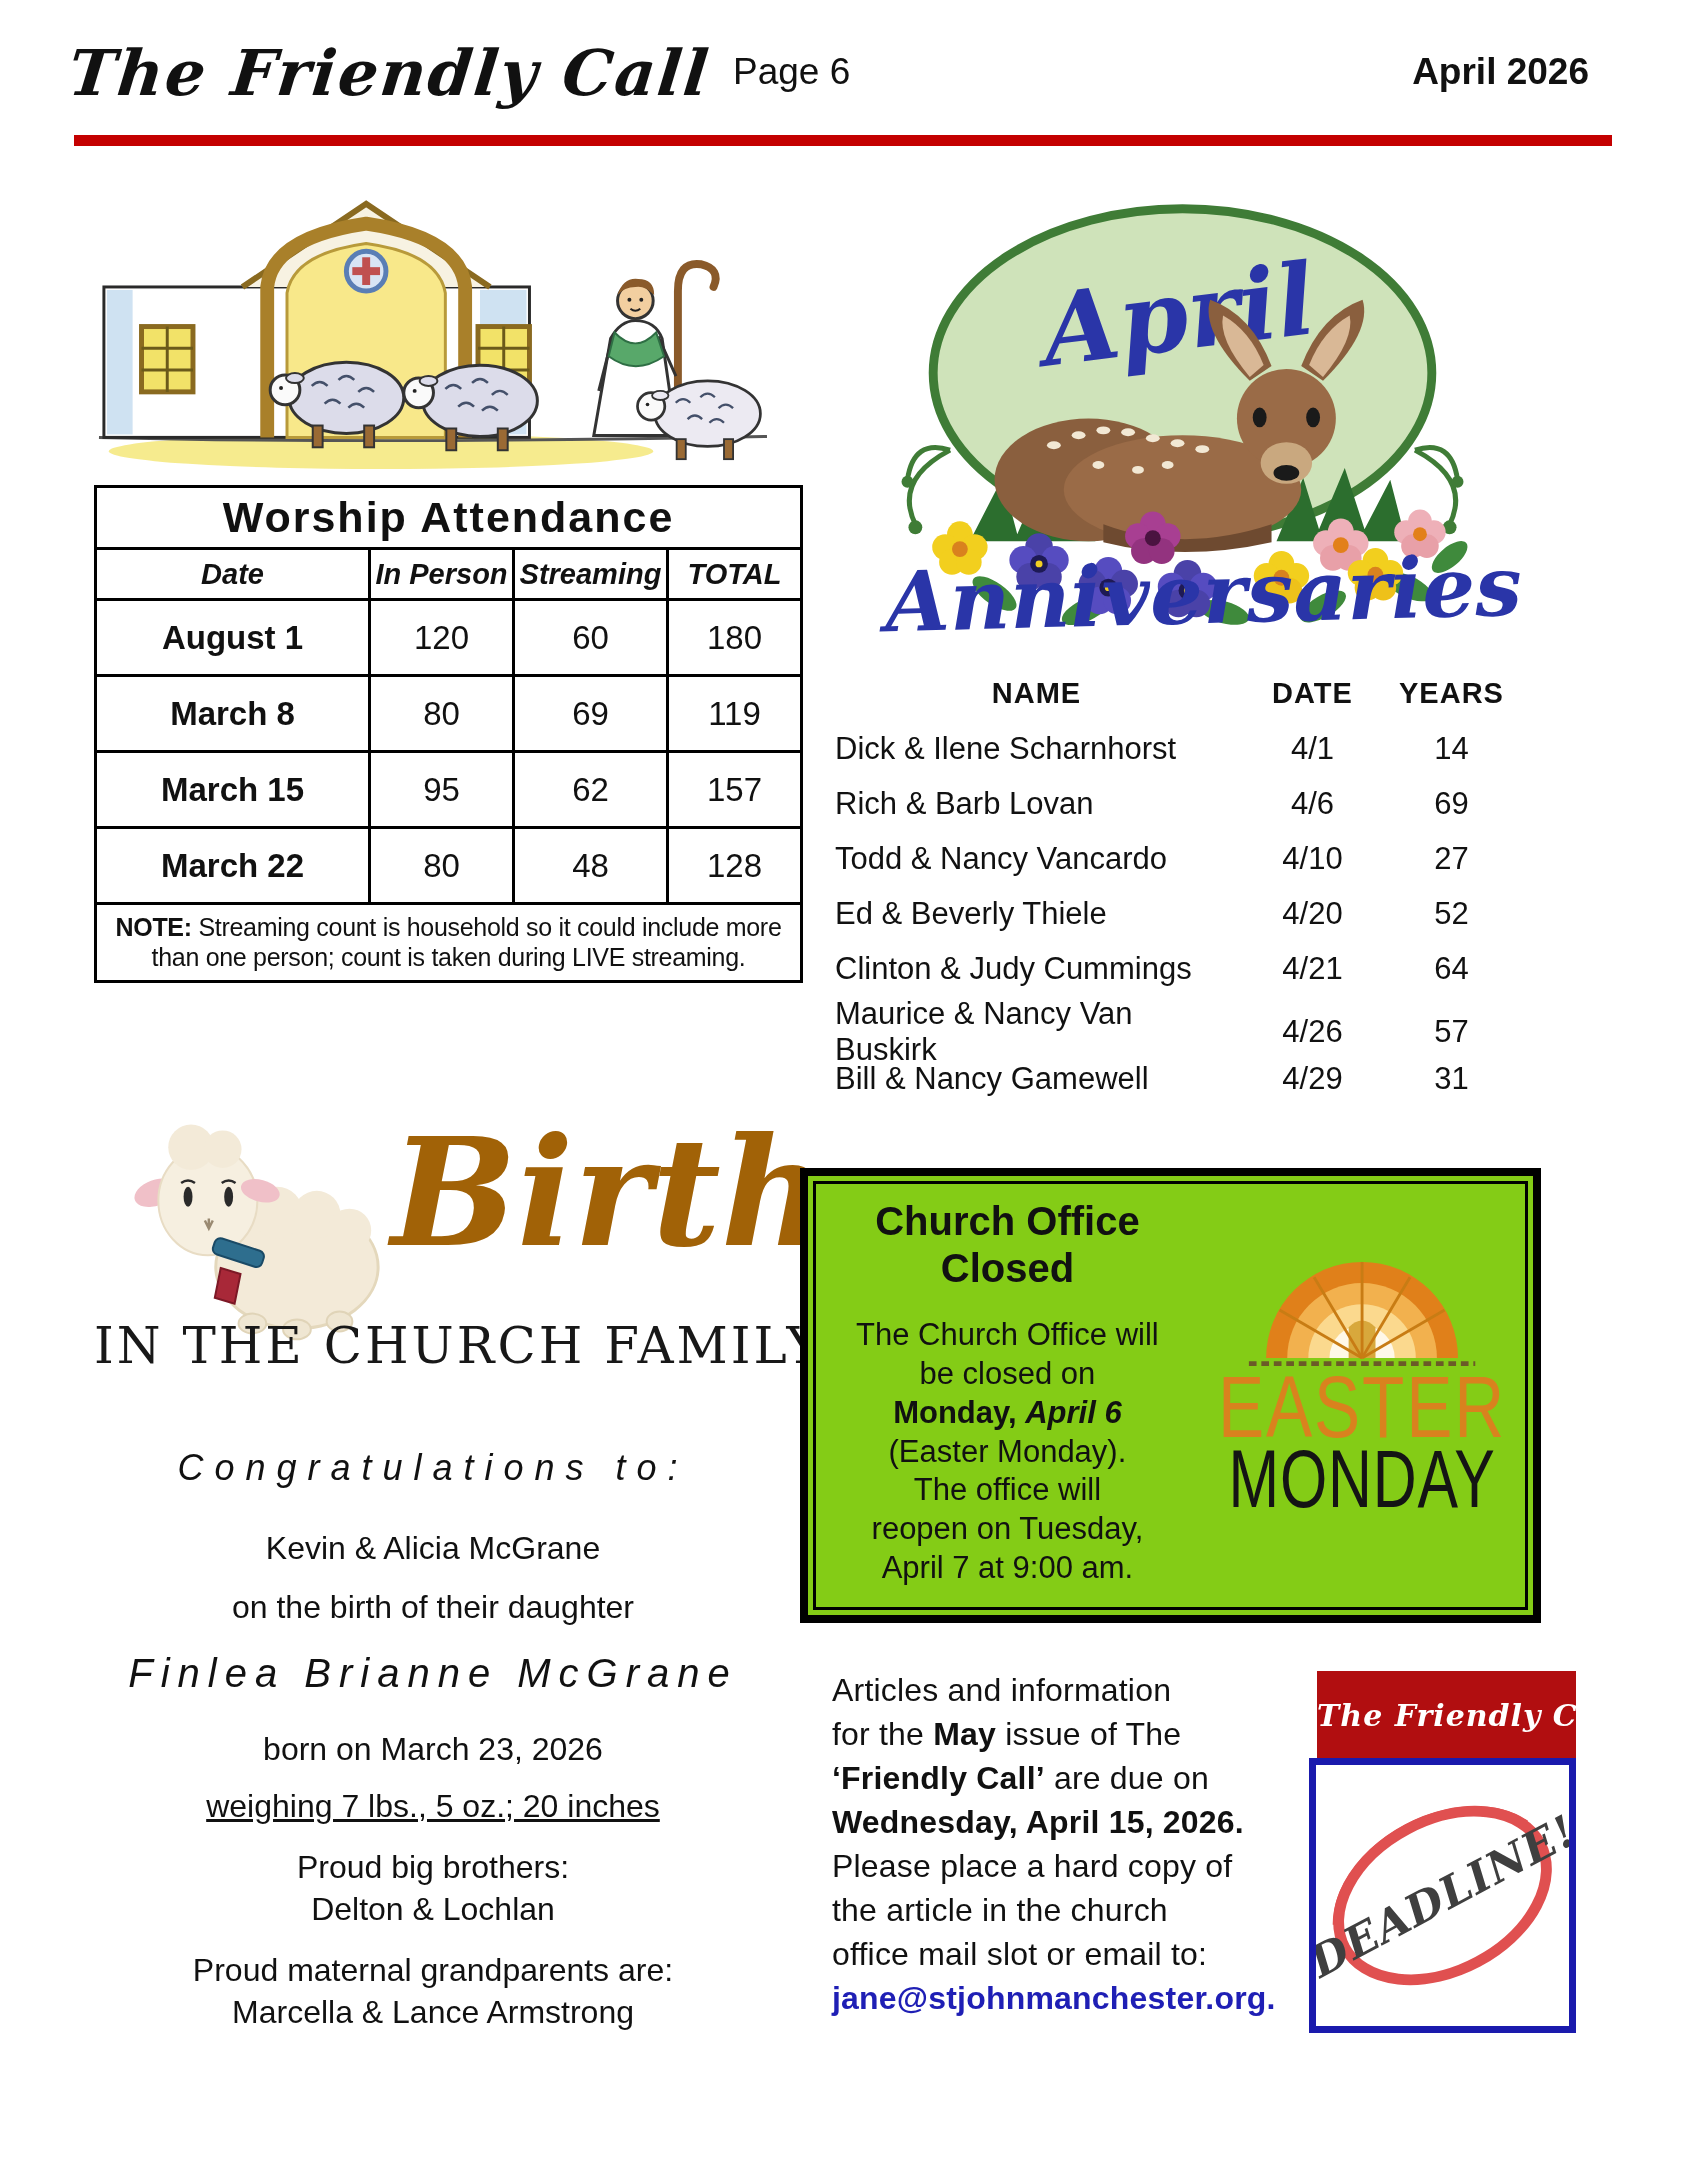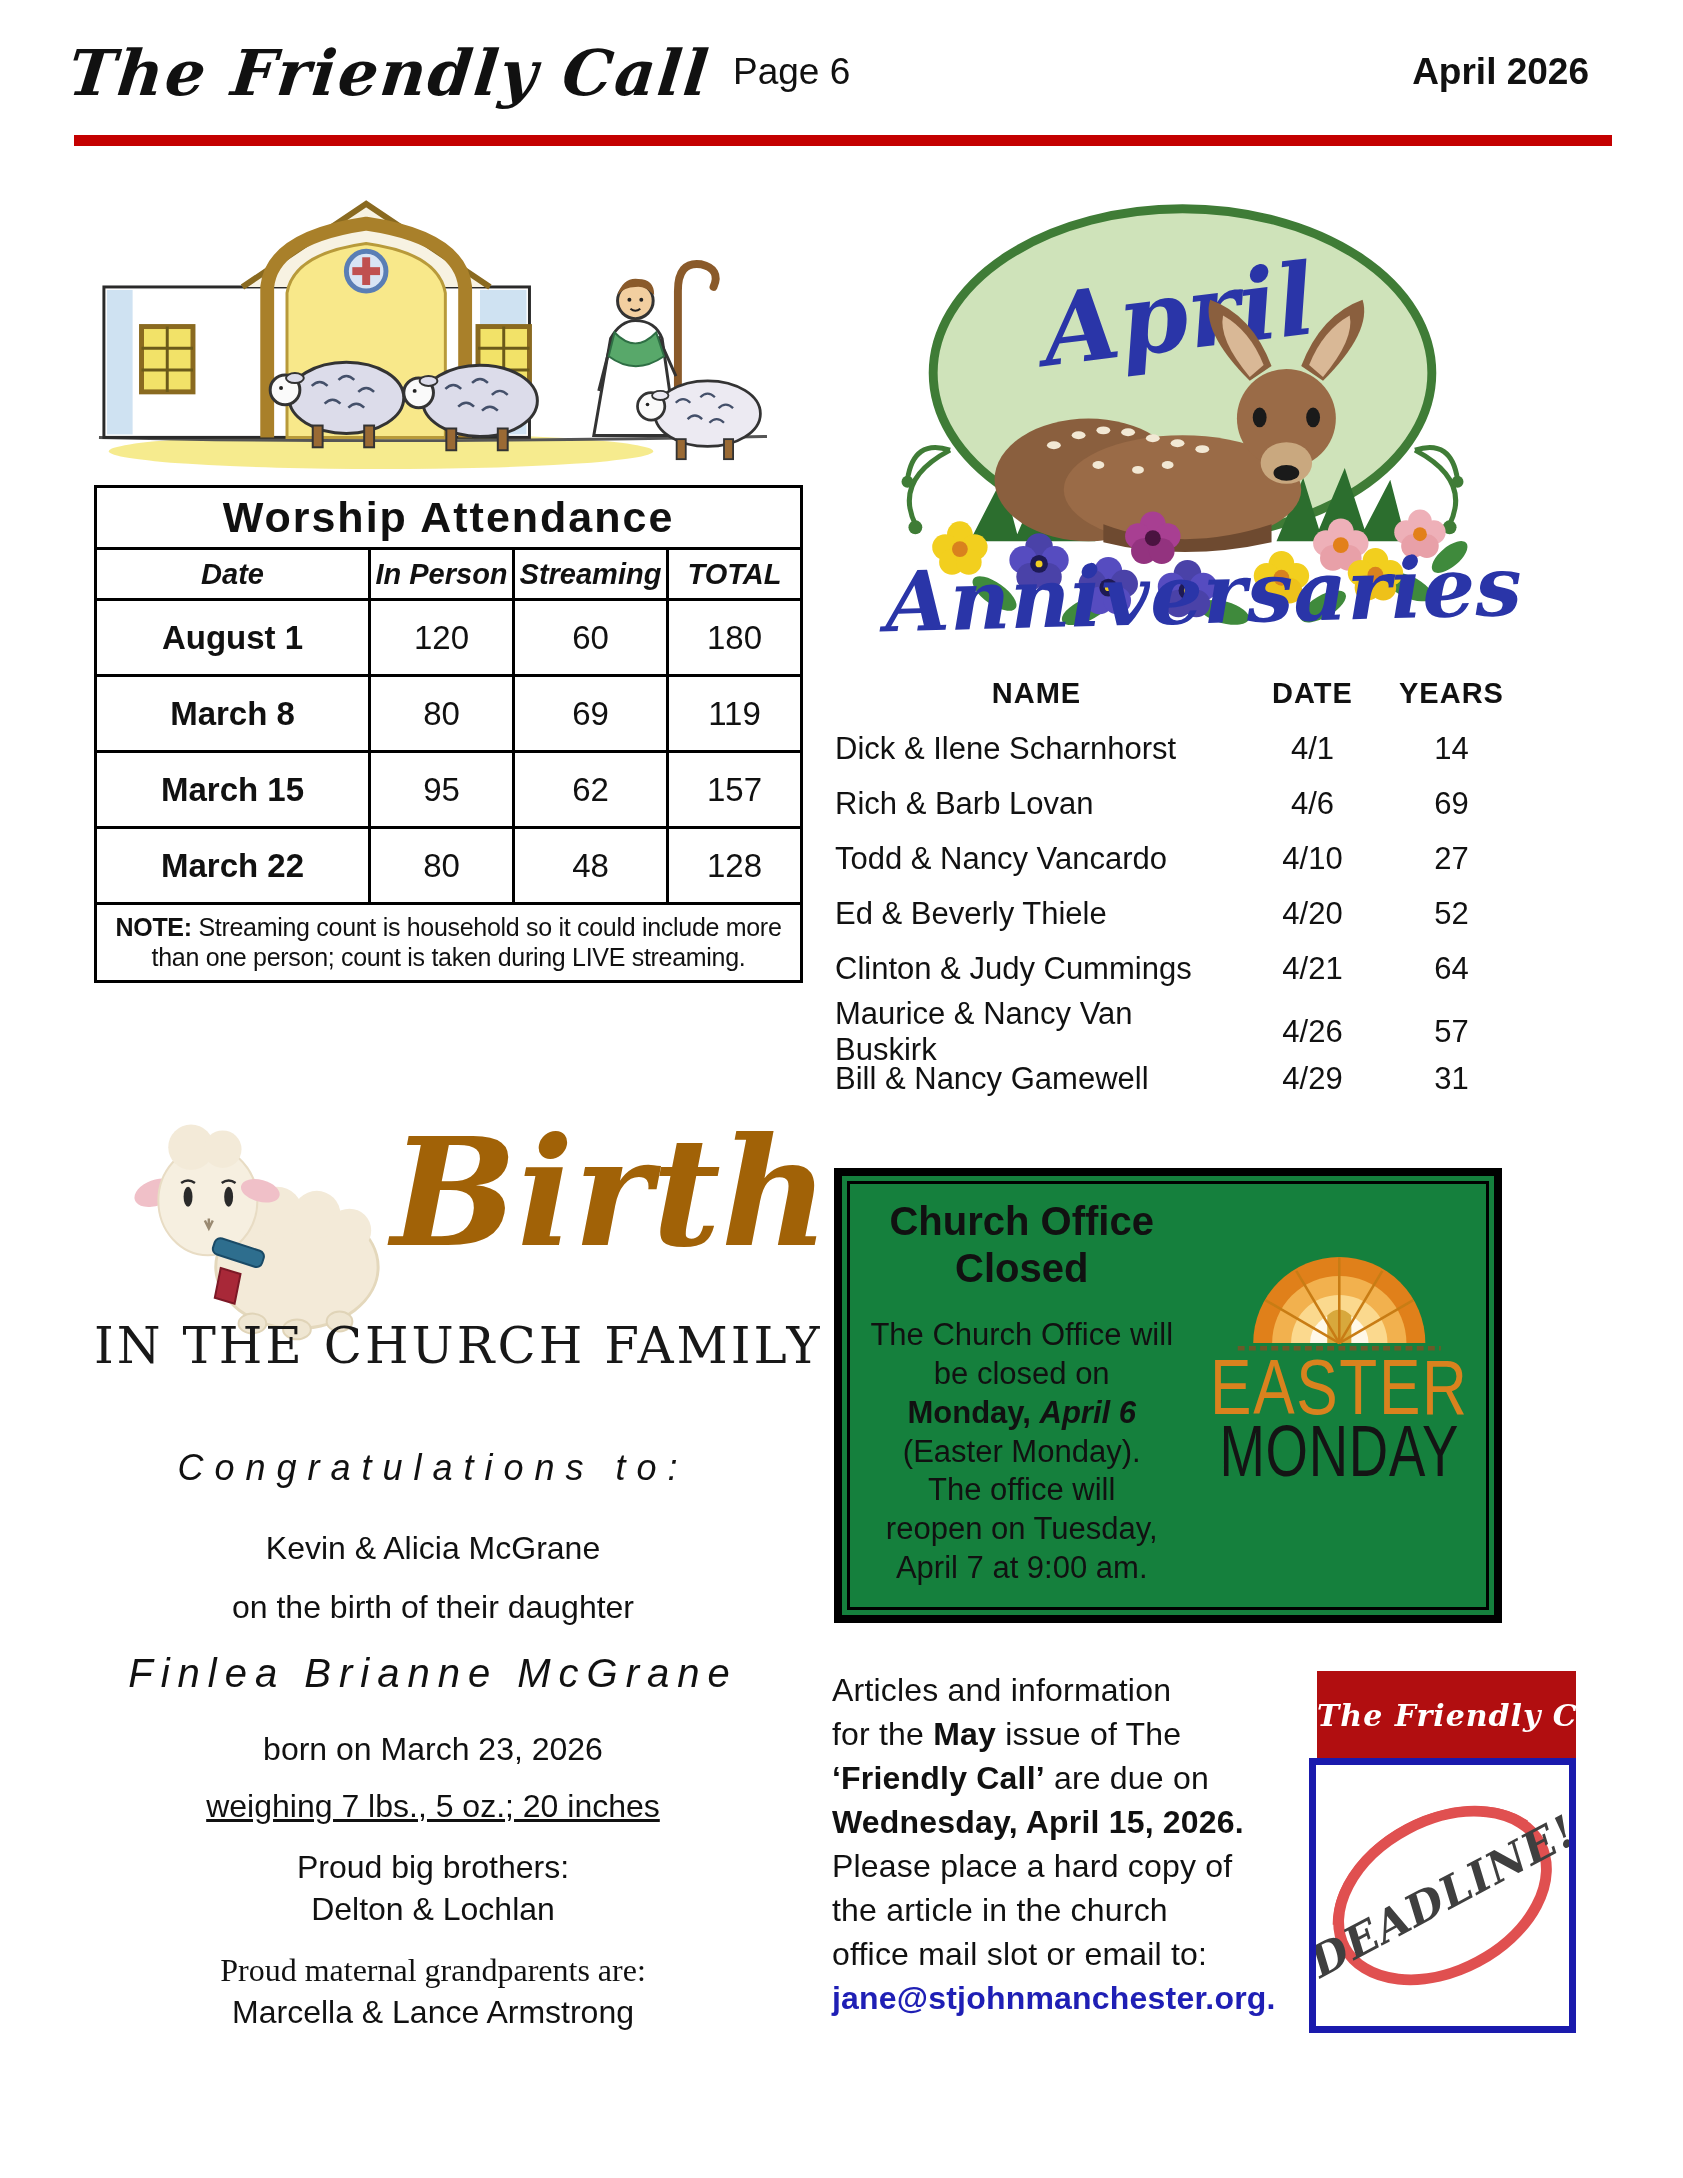--- a/index.html
+++ b/index.html
@@ -30,21 +30,21 @@
   
   .anniv-title2{left:832px;top:545px;width:743px;font-size:83px;color:#2a35a8;transform:rotate(-1.5deg);}
   .anniv-list{left:835px;top:671px;width:680px;}
   .anniv-row{display:grid;grid-template-columns:403px 149px 129px;height:55px;align-items:center;}
   .anniv-header{height:44px;margin-bottom:6px;}
   .anniv-header span{font-size:29px;font-weight:bold;letter-spacing:1px;text-align:center;}
   .anniv-name{font-size:31px;text-align:left;}
   .anniv-date,.anniv-years{font-size:31px;text-align:center;}
 
   
-  .office{left:834px;top:1168px;width:668px;height:455px;border:8px solid #000;box-sizing:border-box;background:#15803d;}
+  .office{left:800px;top:1168px;width:741px;height:455px;border:8px solid #000;box-sizing:border-box;background:#84cc16;}
   .office-inner{position:absolute;left:5px;top:5px;right:5px;bottom:5px;border:3px solid #000;display:flex;}
   .office-left{width:54%;padding-top:14px;}
   .office-title{font-size:40px;font-weight:bold;line-height:1.18;text-align:center;}
   .office-body{margin-top:24px;font-size:31px;line-height:1.25;text-align:center;}
   .office-right{flex:1;position:relative;}
   .easter-svg{position:absolute;left:0;top:30px;width:100%;}
 
   
   .articles{left:832px;top:1668px;width:465px;font-size:32px;line-height:44px;letter-spacing:0.2px;}
   .email{color:#1f1fb5;font-weight:bold;}
@@ -57,21 +57,21 @@
   .birth-sub{left:94px;top:1317px;width:693px;font-family:"DejaVu Serif",serif;font-size:50px;letter-spacing:3px;color:#181818;}
   .bl{left:84px;width:698px;}
   .congrats{top:1447px;font-size:36px;font-style:italic;letter-spacing:11px;}
   .parents{top:1530px;font-size:32px;}
   .intro{top:1589px;font-size:32px;}
   .babyname{top:1651px;font-size:40px;font-style:italic;letter-spacing:8px;}
   .born{top:1731px;font-size:32px;}
   .stats{top:1788px;font-size:32px;text-decoration:underline;}
   .brolabel{top:1849px;font-size:32px;}
   .bros{top:1891px;font-size:32px;}
-  .gplabel{top:1952px;font-size:32px;font-family:Liberation Serif, serif;}
+  .gplabel{top:1952px;font-size:32px;}
   .gps{top:1994px;font-size:32px;}
 </style>
 </head>
 <body>
 
 <div id="page">
 
   <div class="abs masthead script nowrap">The Friendly Call</div>
   <div class="abs pageno nowrap">Page 6</div>
   <div class="abs issue nowrap">April 2026</div>

